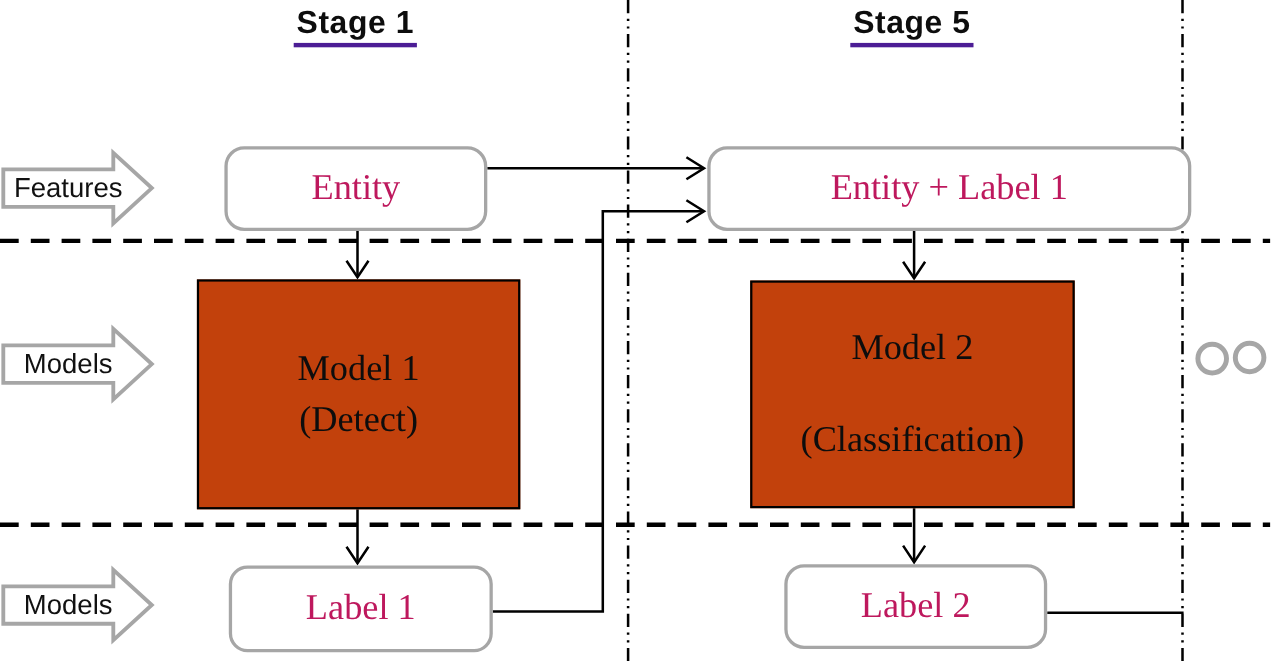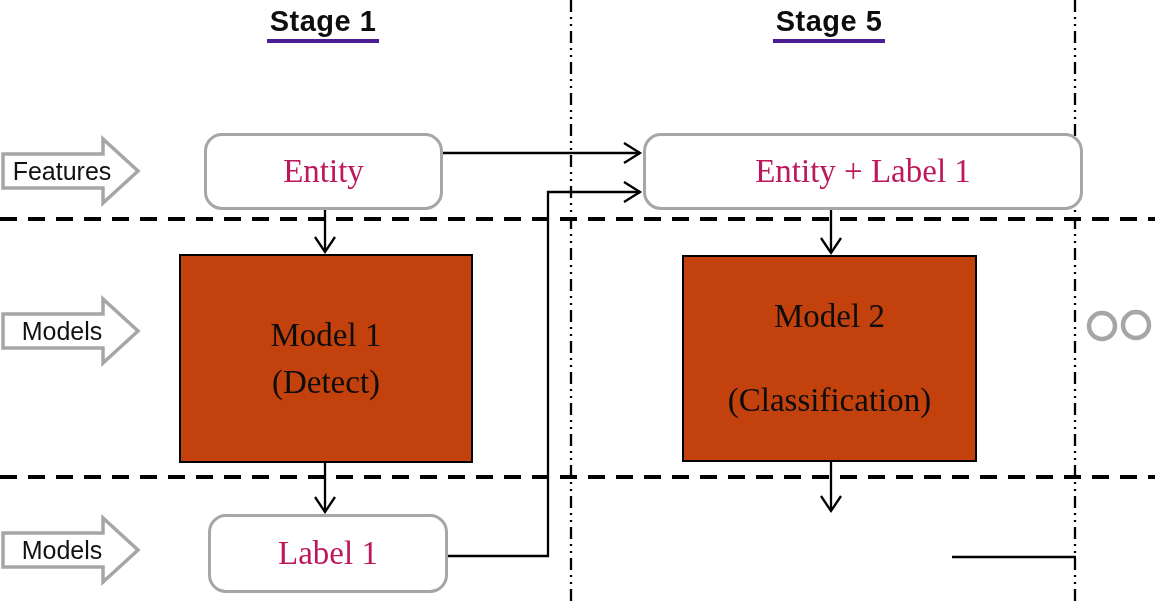--- a/index.html
+++ b/index.html
@@ -106,25 +106,28 @@
     <span>Models</span>
   </div>
 
   <div class="rbox" style="left:204px;top:133px;width:239px;height:77px;">
     <span>Entity</span>
   </div>
   <div class="mbox" style="left:179px;top:254px;width:294px;height:209px;">
     <span>Model 1</span>
     <span>(Detect)</span>
   </div>
-  <div class="rbox" style="left:208px;top:514px;width:240px;height:79px;">
+  <div class="rbox" style="left:208px;top:514px;width:240px;height:79px;border-radius:17px;">
     <span>Label 1</span>
   </div>
 
   <div class="rbox" style="left:643px;top:133px;width:440px;height:77px;">
     <span>Entity + Label 1</span>
   </div>
   <div class="mbox" style="left:682px;top:255px;width:295px;height:207px;gap:37px;">
     <span>Model 2</span>
     <span>(Classification)</span>
   </div>
+  <div class="rbox" style="left:713px;top:513px;width:239px;height:77px;">
+    <span>Label 2</span>
+  </div>
 
 </div>
 
 </body></html>

